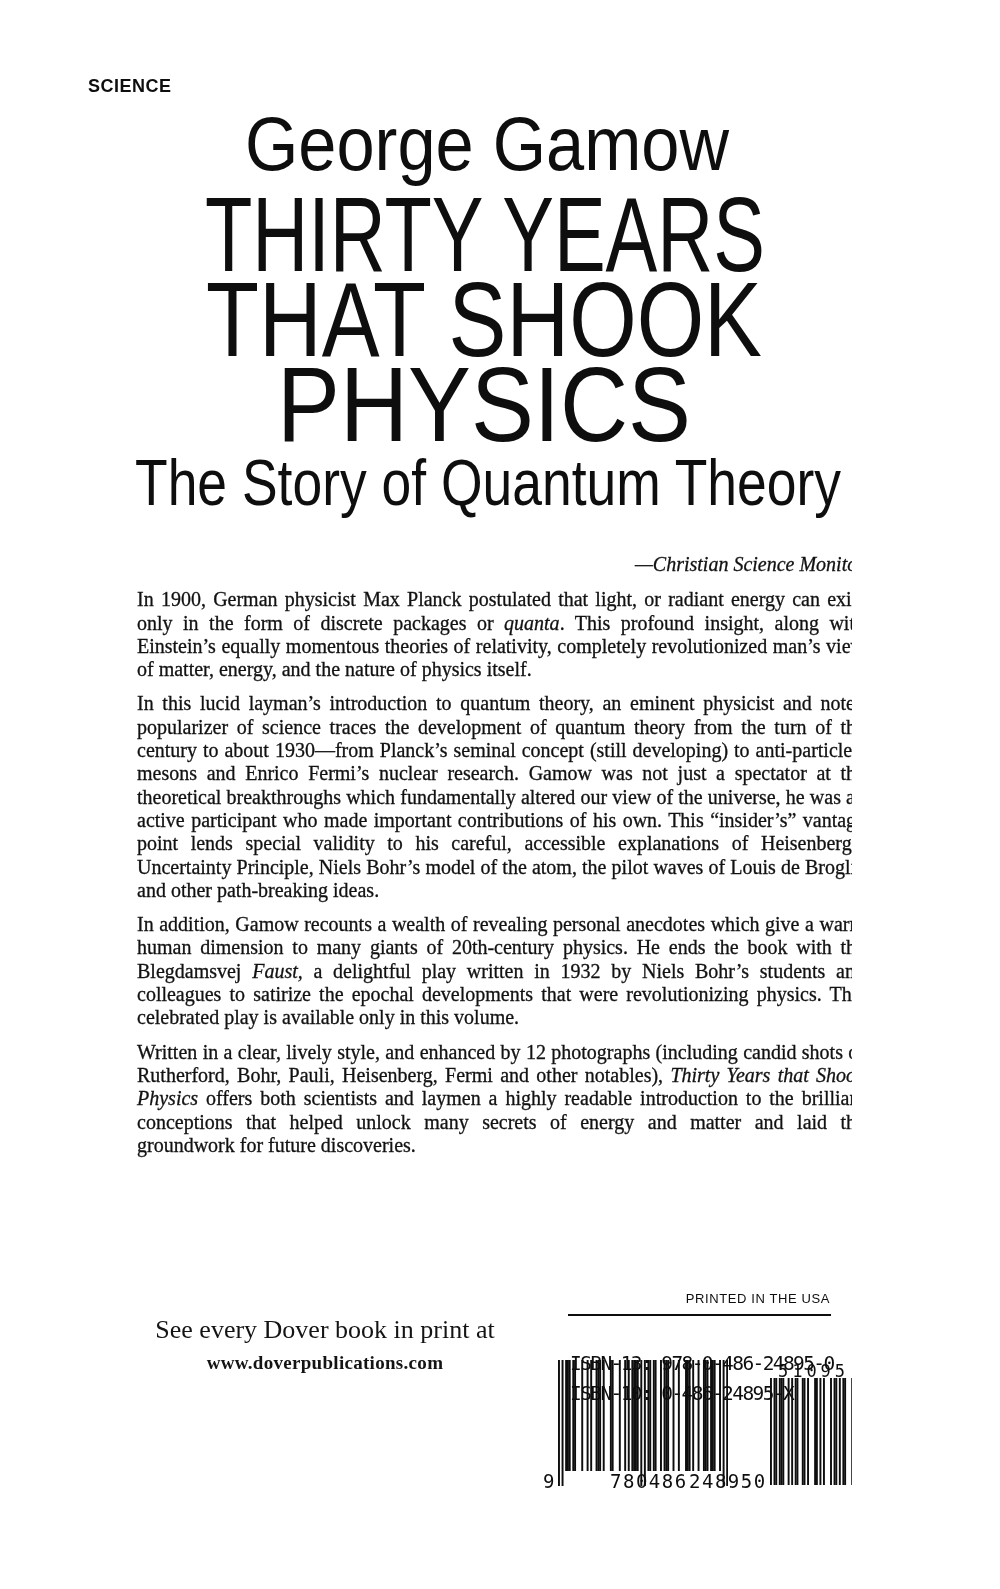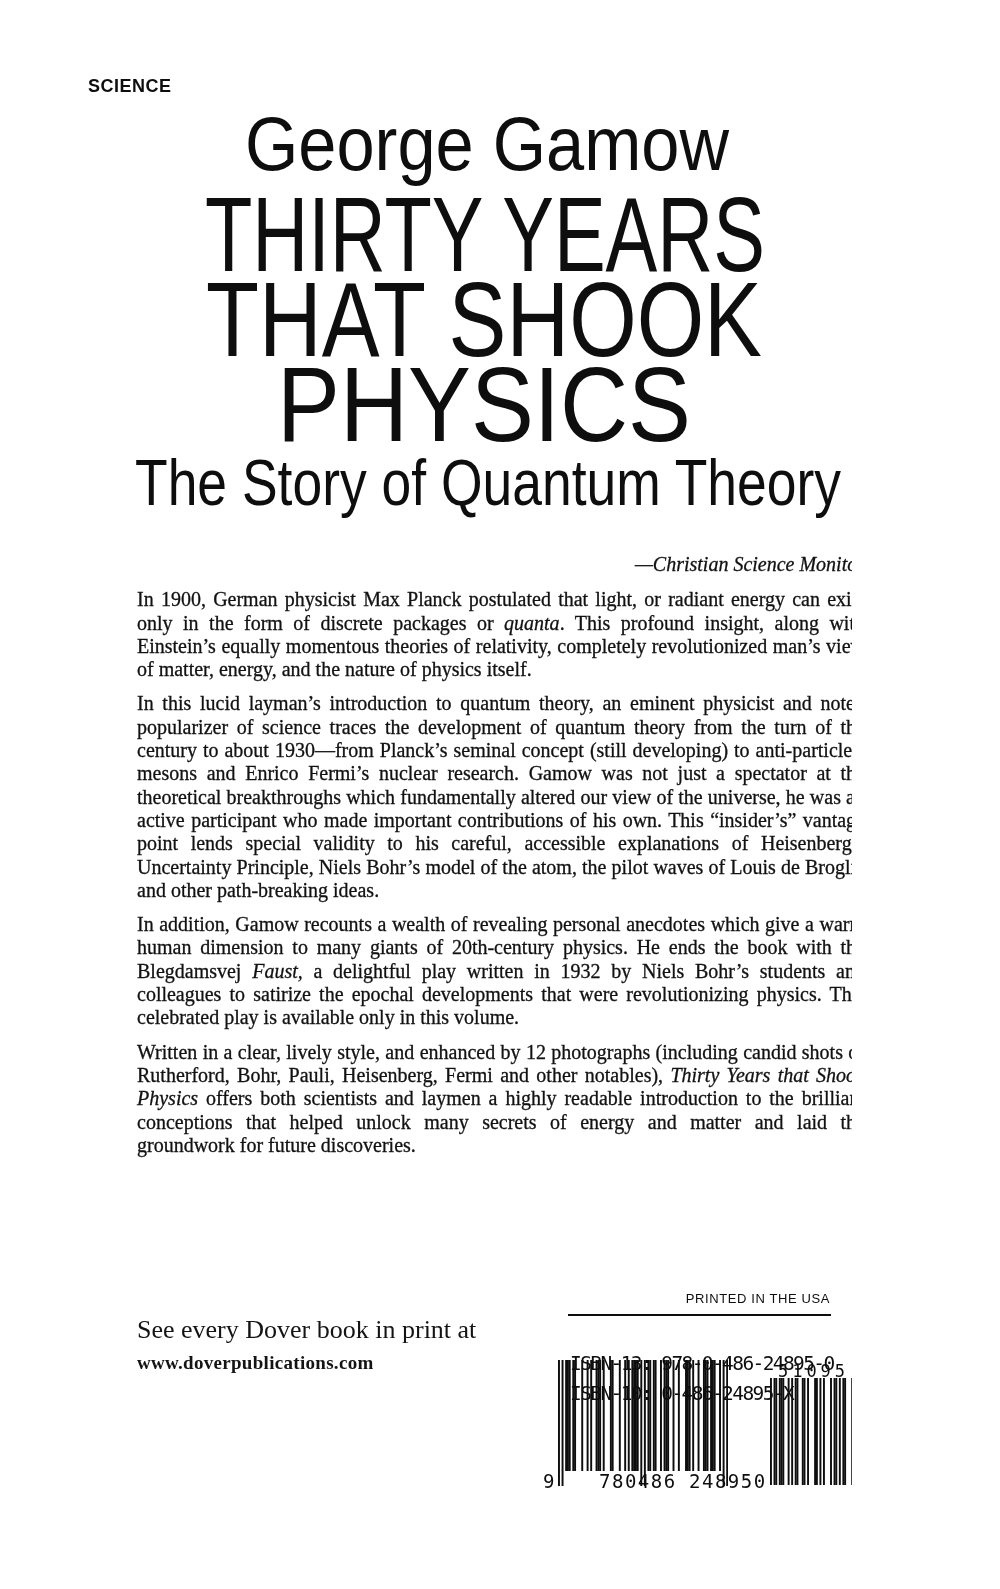--- a/index.html
+++ b/index.html
@@ -32,21 +32,21 @@
     position:absolute; left:137px; top:553px; width:728px;
     font-size:20px; line-height:23.3px; text-align:justify;
     color:#121212; -webkit-text-stroke:0.3px #121212;
   }
   .quote { text-indent:30px; margin-bottom:1px; }
   .attribution { text-align:right; font-style:italic; margin-bottom:12px; }
   .body-para { margin-bottom:11px; }
   .body-para em { font-style:italic; }
 
   .dover-block {
-    position:absolute; left:137px; top:1315px; width:376px; 
+    position:absolute; left:137px; top:1315px; width:376px; text-align:center;
     color:#141414;
   }
   .dover-line1 { font-size:26px; line-height:30px; }
   .dover-line2 { font-size:19px; font-weight:bold; line-height:32px; margin-top:2px; letter-spacing:0.3px; }
 
   .printed-in {
     position:absolute; left:550px; top:1291px; width:280px; text-align:right;
     font-family:"Liberation Sans", sans-serif; font-size:13px; letter-spacing:0.6px;
     font-weight:500; color:var(--ink);
   }
@@ -59,21 +59,21 @@
   .isbn13 { top:1352px; }
   .isbn10 { top:1382px;text-align:center; }
 
   .ean-block { position:absolute; left:558px; top:1360px; width:170px; height:132px; }
   .ean-digits {
     position:absolute; top:110px; left:0; width:170px; height:20px;
     font-family:"DejaVu Sans Mono", monospace; font-size:19px; color:var(--ink);
   }
   .ean-digits span { position:absolute; top:0; letter-spacing:1.5px; }
   .ean-first { left:-15px; }
-  .ean-left  { left:5px;padding-left:36px; }
+  .ean-left  { left:16px;padding-left:36px; }
   .ean-right { left:91px;margin-left:40px; }
 
   .supp-block { position:absolute; left:770px; top:1361px; width:83px; height:126px; }
   .supp-digits {
     position:absolute; top:0; left:0; width:100%; text-align:center;
     font-family:"DejaVu Sans Mono", monospace; font-size:17px; letter-spacing:4px;
     color:var(--ink); text-indent:4px;
   }
   .supp-bars { position:absolute; left:0; top:17px; }
 </style>

